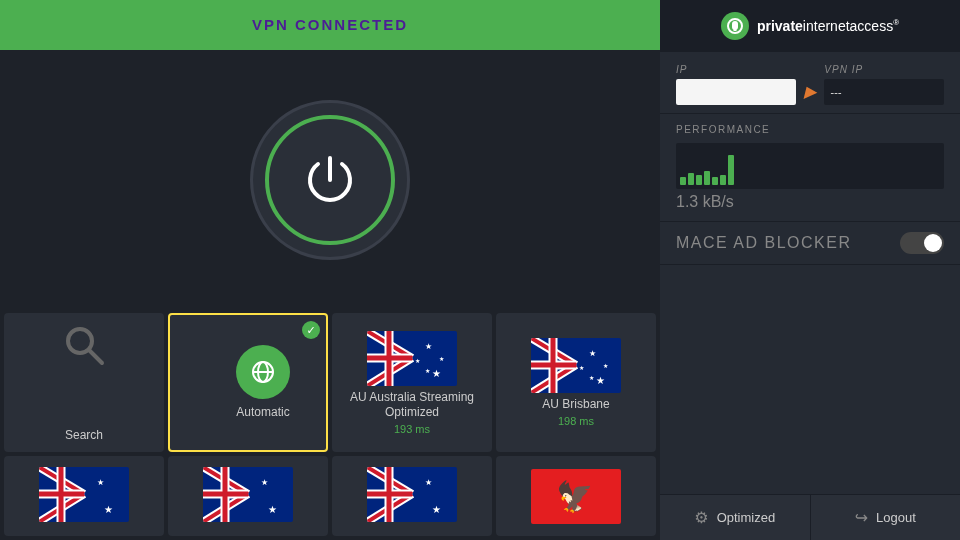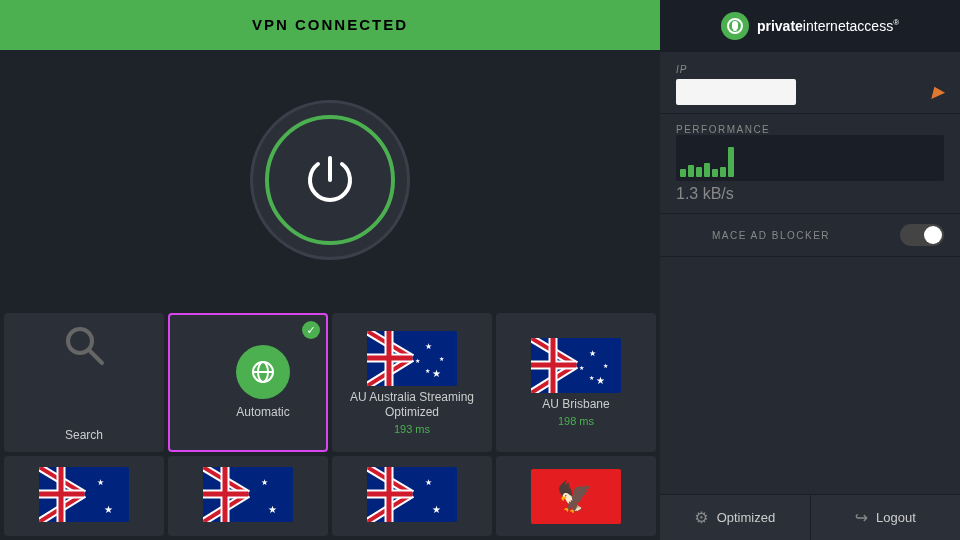--- a/index.html
+++ b/index.html
@@ -23,21 +23,21 @@
     }
 
     .vpn-banner {
       background: #4caf50;
       height: 52px;
       display: flex;
       align-items: center;
       justify-content: center;
     }
     .vpn-banner span {
-      color: #000000;
+      color: #4c1d95;
       font-size: 15px;
       font-weight: 700;
       letter-spacing: 2px;
     }
 
     .power-section {
       display: flex;
       align-items: center;
       justify-content: center;
       height: 270px;
@@ -88,21 +88,21 @@
       flex-direction: column;
       align-items: center;
       justify-content: center;
       padding: 8px 4px;
       cursor: pointer;
       position: relative;
       min-height: 80px;
     }
 
     .server-card.selected {
-      border: 2px solid #d946ef;
+      border: 2px solid #fde047;
       padding-left: 34px;
     }
 
     .server-card .card-label {
       color: #ccc;
       font-size: 12px;
       text-align: center;
       line-height: 1.3;
     }
 
@@ -242,20 +242,21 @@
 
     .section-block {
       padding: 10px 16px;
       border-bottom: 1px solid #1a1e26;
     }
 
     .section-title {
       color: #888;
       font-size: 10px;
       letter-spacing: 1.5px;
+      margin-bottom: 8px;
     }
 
     .perf-bar-container {
       background: #1a1e26;
       border-radius: 2px;
       height: 46px;
       display: flex;
       align-items: flex-end;
       padding: 4px;
       position: relative;
@@ -276,23 +277,22 @@
     }
 
     .mace-row {
       display: flex;
       align-items: center;
       justify-content: space-between;
     }
 
     .mace-label {
       color: #888;
-      font-size: 10px;
+      font-size: 16px;
       letter-spacing: 1.5px;
-      margin-left: 36px;
     }
 
     .toggle {
       width: 44px;
       height: 22px;
       background: #444;
       border-radius: 11px;
       position: relative;
       cursor: pointer;
     }
@@ -534,20 +534,26 @@
 
   <div class="info-section">
     <div style="display:flex; gap:8px; align-items:flex-end;">
       <div class="info-col">
         <div class="info-label">IP</div>
         <div class="info-value ip-box">
           <span style="color:#333;"></span>
         </div>
       </div>
       <div style="color:#e07830; font-size:16px; margin-bottom:4px; align-self:flex-end;">▶</div>
+      <div class="info-col">
+        <div class="info-label">VPN IP</div>
+        <div class="info-value">
+          <span class="vpn-ip-dashes">---</span>
+        </div>
+      </div>
     </div>
   </div>
 
   <div class="section-block">
     <div class="section-title">PERFORMANCE</div>
     <div class="perf-bar-container">
 
       <div class="perf-bar" style="height: 8px;"></div>
       <div class="perf-bar" style="height: 12px;"></div>
       <div class="perf-bar" style="height: 10px;"></div>

